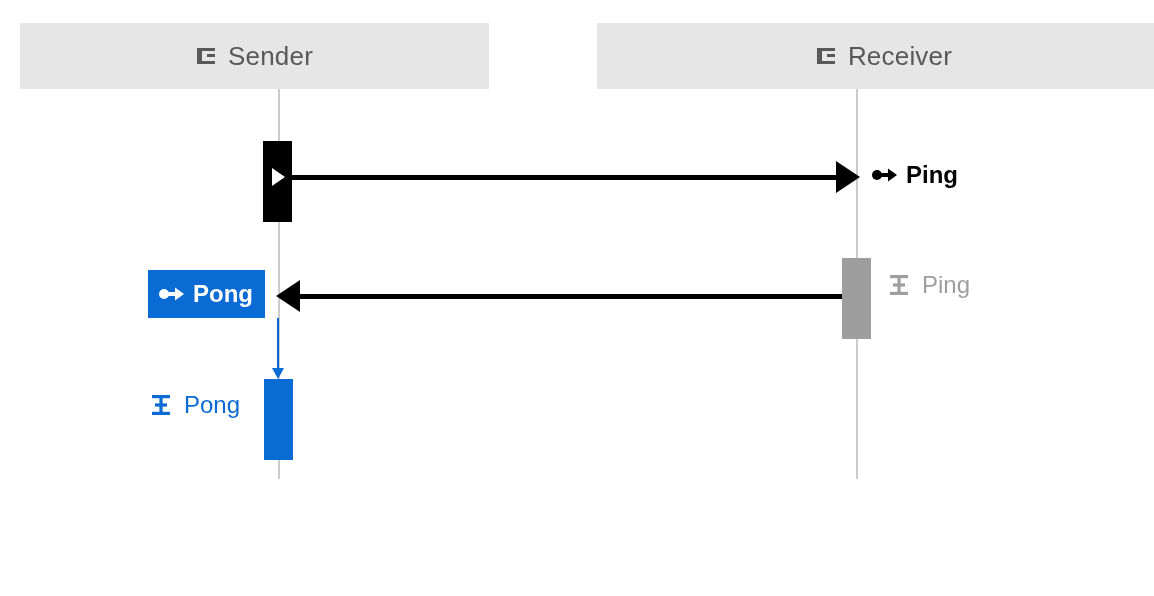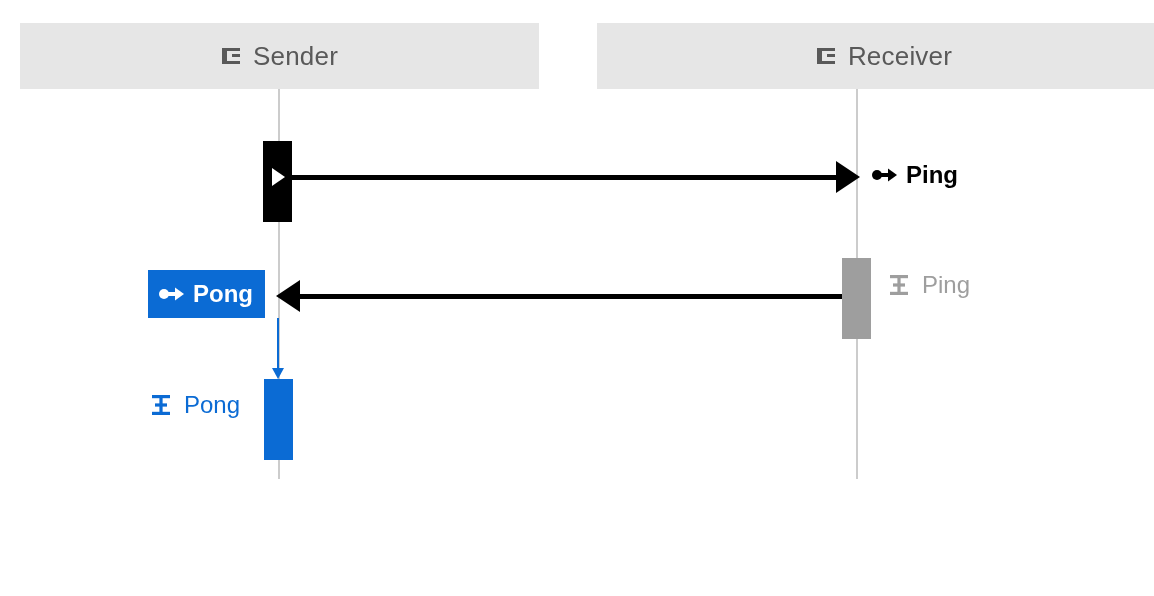--- a/index.html
+++ b/index.html
@@ -93,21 +93,21 @@
   }
 
   .ico { display: inline-block; }
   .ico svg { display: block; }
 </style>
 </head>
 <body>
 
 <div class="canvas">
 
-  <div class="participant" style="left:20px; top:23px; width:519px;">
+  <div class="participant" style="left:20px; top:23px; width:469px;">
     <span class="p-icon">
       <svg width="22" height="22" viewBox="0 0 22 22">
         <rect x="1" y="3" width="5" height="16" fill="#595959"></rect>
         <rect x="6" y="3" width="13" height="3" fill="#595959"></rect>
         <rect x="6" y="16" width="13" height="3" fill="#595959"></rect>
         <rect x="11" y="9" width="8" height="3" fill="#595959"></rect>
       </svg>
     </span>
     <span class="p-label">Sender</span>
   </div>

